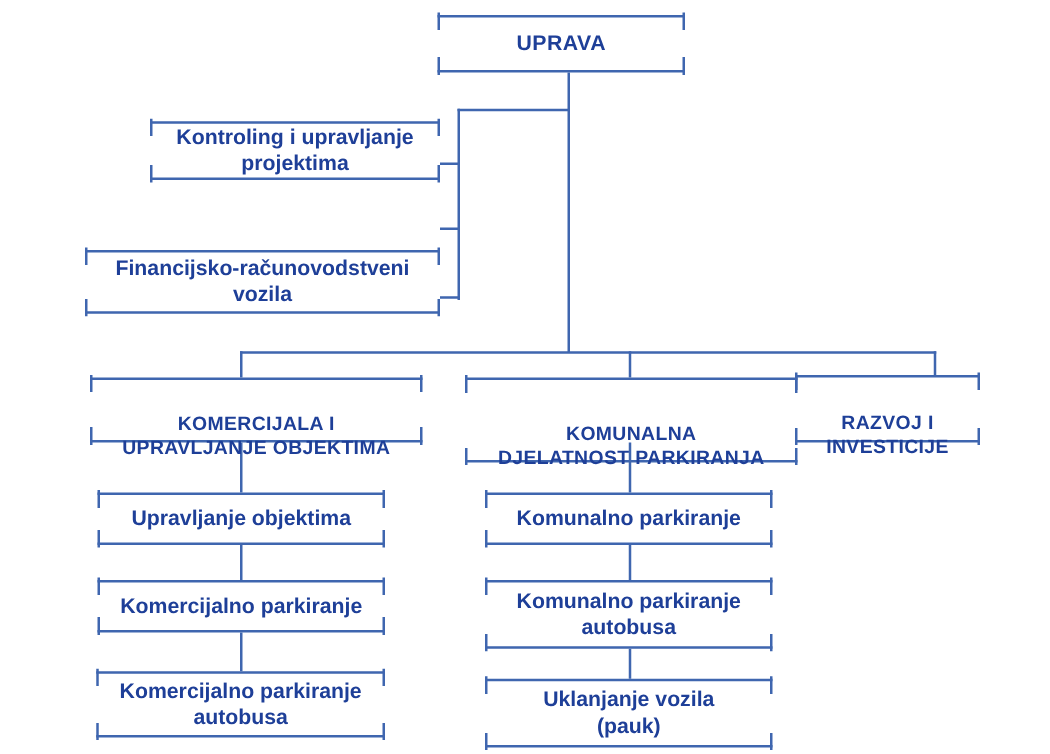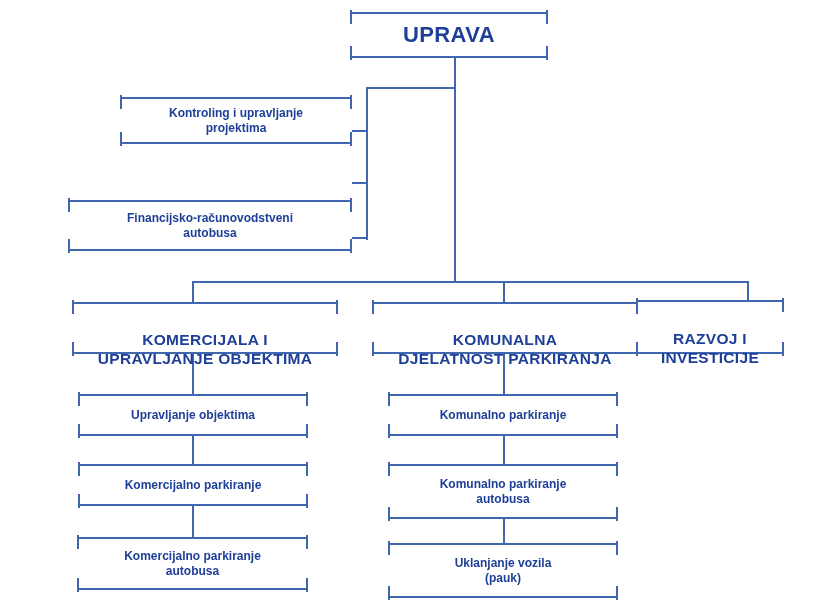--- a/index.html
+++ b/index.html
@@ -37,23 +37,23 @@
   }
   .box::before{left:0;}
   .box::after{right:0;}
   .lbl{
     color:var(--text);
     font-weight:bold;
     white-space:pre-line;
     line-height:1.18;
     padding:0 2px;
   }
-  .t-lg{font-size:22px;letter-spacing:.4px;}
+  .t-lg{font-size:17px;letter-spacing:.4px;}
   .t-hdr{font-size:15.5px;letter-spacing:.3px;margin-top:43px;}
-  .t-md{font-size:12px;}
+  .t-md{font-size:17px;}
 </style>
 </head>
 <body>
 
 <div class="canvas">
 
   <div class="line" style="left:454px;top:58px;width:2px;height:224px"></div>
   <div class="line" style="left:366px;top:87px;width:90px;height:2px"></div>
   <div class="line" style="left:366px;top:87px;width:2px;height:153px"></div>
   <div class="line" style="left:352px;top:130px;width:16px;height:2px"></div>
@@ -73,28 +73,28 @@
   <div class="box" style="left:350px;top:12px;width:198px;height:46px">
     <span class="lbl t-lg">UPRAVA</span>
   </div>
 
   <div class="box" style="left:120px;top:97px;width:232px;height:47px">
     <span class="lbl t-md">Kontroling i upravljanje
 projektima</span>
   </div>
   <div class="box" style="left:68px;top:200px;width:284px;height:51px">
     <span class="lbl t-md">Financijsko-računovodstveni
-autobusa</span>
+vozila</span>
   </div>
 
   <div class="box" style="left:72px;top:302px;width:266px;height:52px">
     <span class="lbl t-hdr">KOMERCIJALA I
 UPRAVLJANJE OBJEKTIMA</span>
   </div>
-  <div class="box" style="left:372px;top:302px;width:266px;height:52px">
+  <div class="box" style="left:372px;top:302px;width:266px;height:68px">
     <span class="lbl t-hdr">KOMUNALNA
 DJELATNOST PARKIRANJA</span>
   </div>
   <div class="box" style="left:636px;top:300px;width:148px;height:54px">
     <span class="lbl t-hdr">RAZVOJ I
 INVESTICIJE</span>
   </div>
 
   <div class="box" style="left:78px;top:394px;width:230px;height:42px">
     <span class="lbl t-md">Upravljanje objektima</span>

